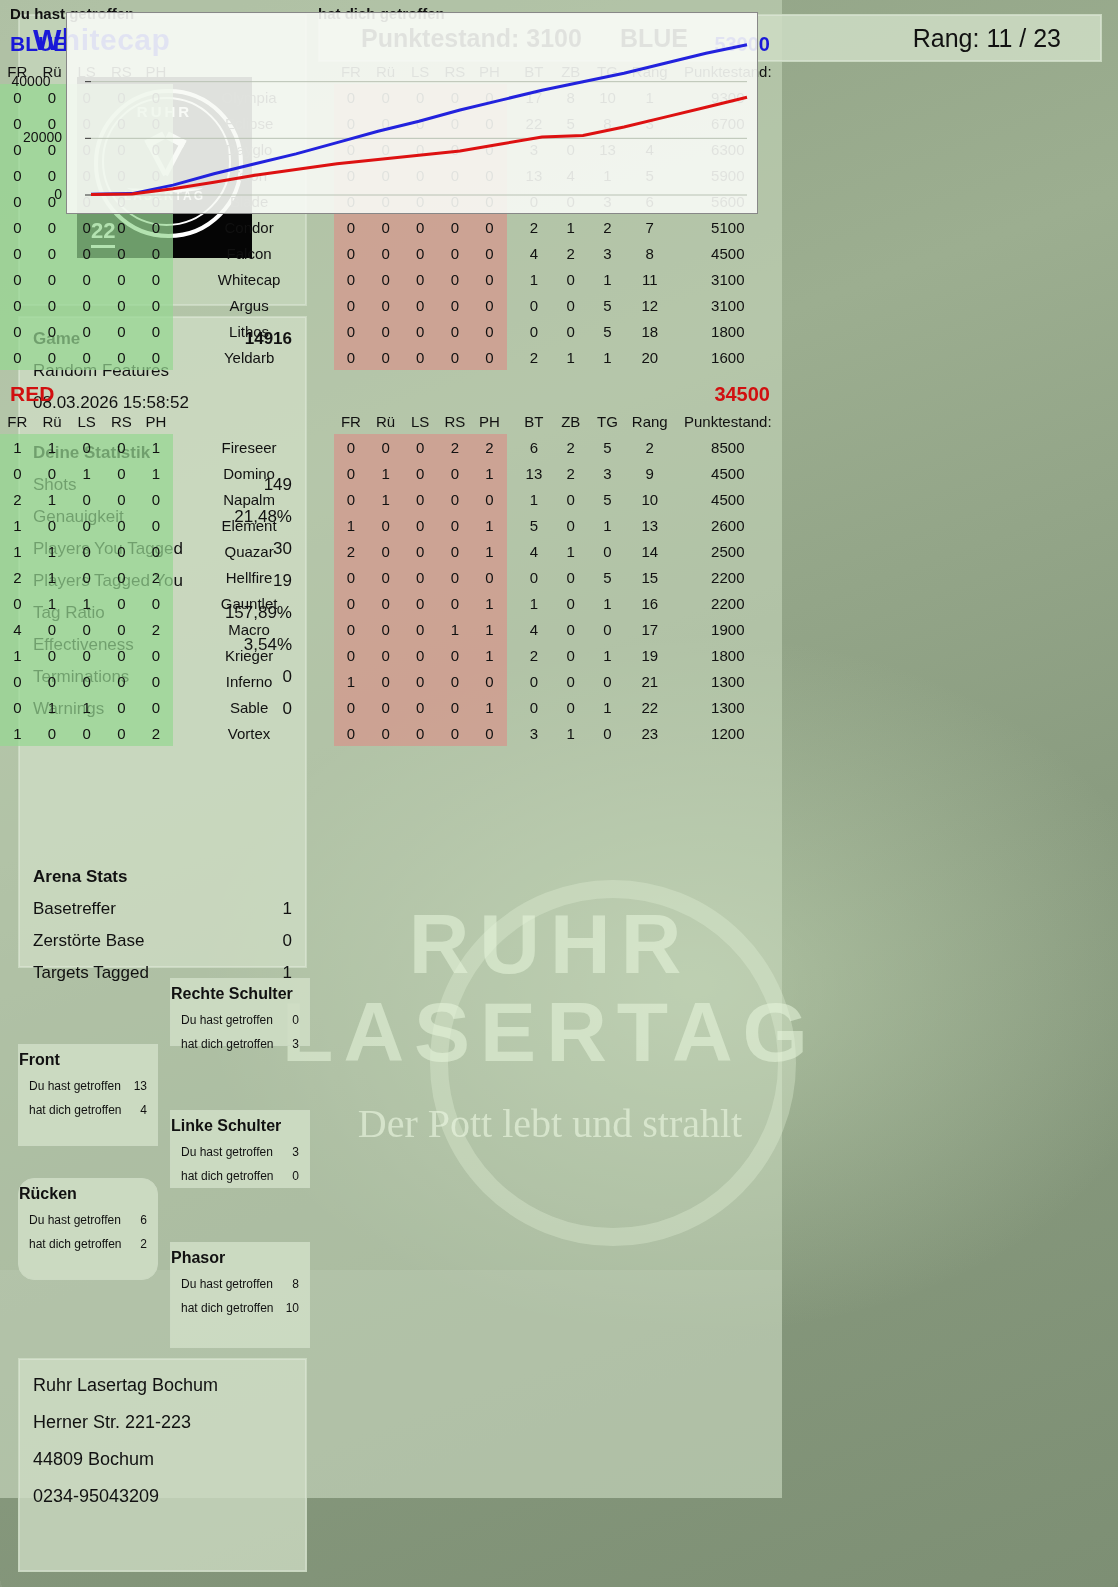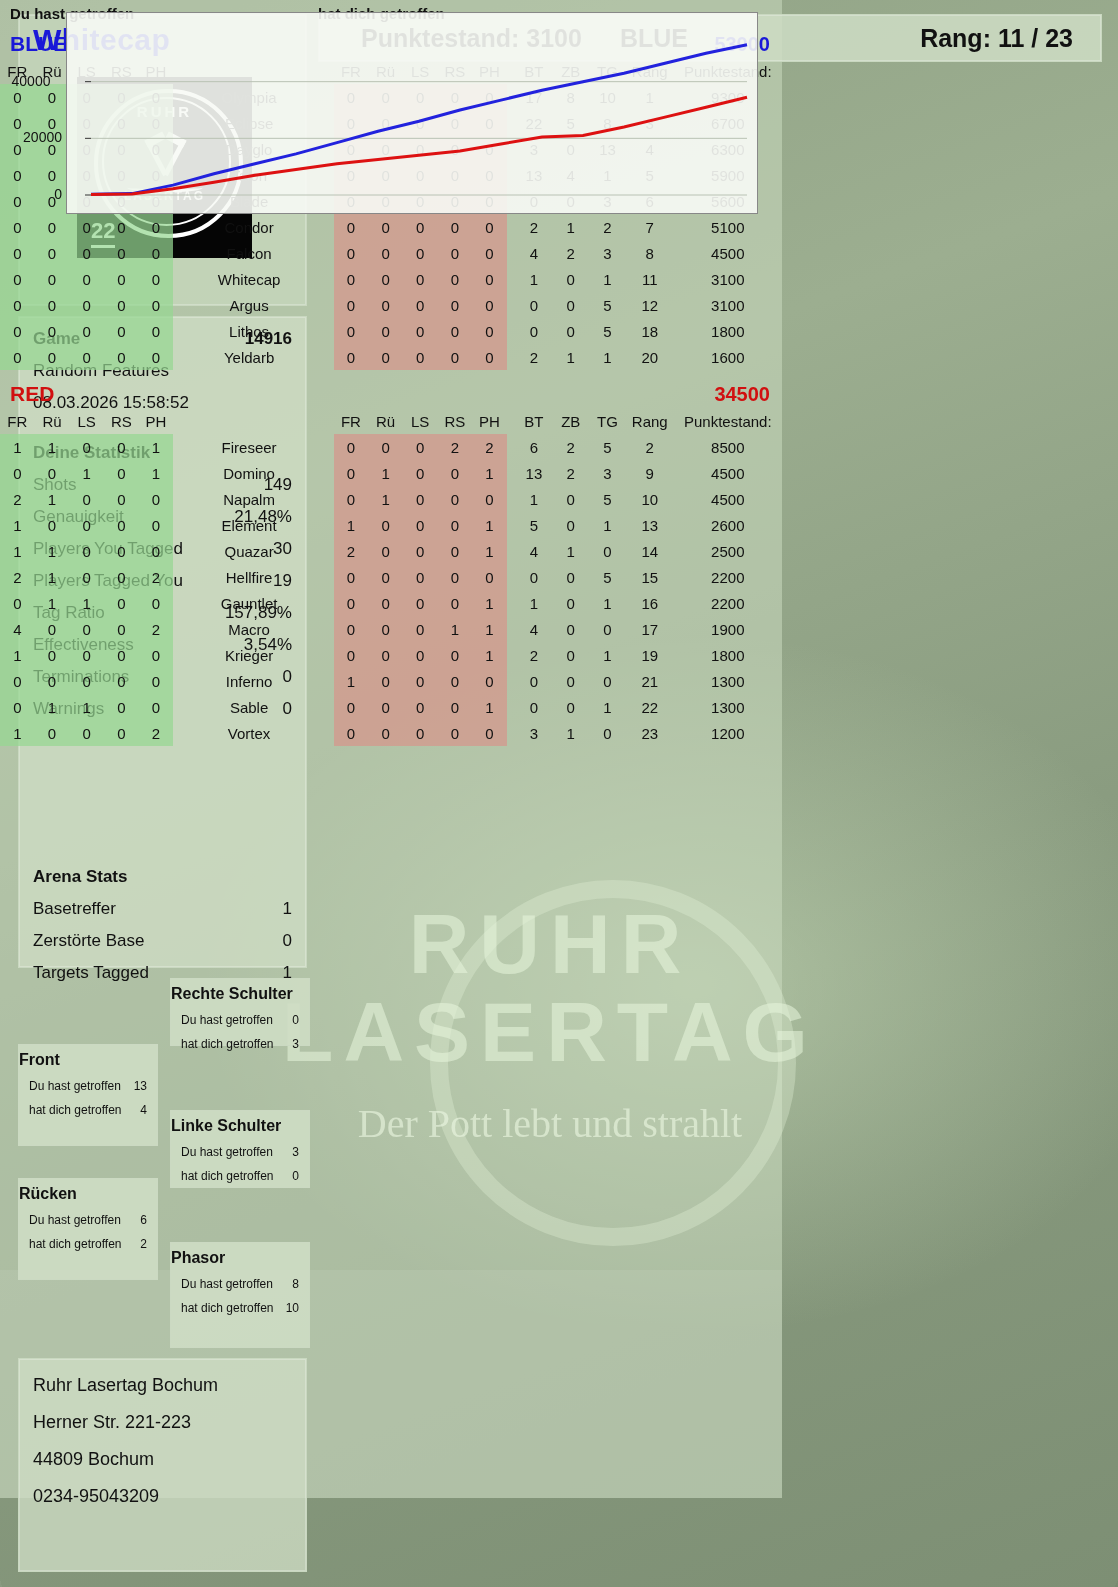--- a/index.html
+++ b/index.html
@@ -175,22 +175,22 @@
   }
   #score-panel .s-left {
     font-size: 25px; font-weight: bold; color: #111;
     margin-left: 42px;
   }
   #score-panel .s-mid {
     font-size: 25px; font-weight: bold; color: #111;
     margin-left: 38px;
   }
   #score-panel .s-right {
-    font-size: 25px; font-weight: bold; color: #111;
-    margin-left: auto; margin-right: 28px;
+    font-size: 25px; font-weight: normal; color: #111;
+    margin-left: auto; margin-right: 40px;
   }
 
   
   #stats-panel {
     left: 18px; top: 316px; width: 287px; height: 650px;
   }
   .sec-title {
     font-size: 17px; font-weight: bold; color: #111;
   }
   .row {
@@ -287,21 +287,21 @@
   }
   .zone .z-row {
     display: flex; justify-content: space-between;
     font-size: 12px; color: #111;
     padding: 0 10px;
     margin-top: 10px;
   }
   #zone-rs { left: 170px; top: 978px; width: 138px; height: 66px; }
   #zone-front { left: 18px; top: 1044px; width: 138px; height: 100px; }
   #zone-ls { left: 170px; top: 1110px; width: 138px; height: 76px; }
-  #zone-back { left: 18px; top: 1178px; width: 138px; height: 100px; }
+  #zone-back { left: 18px; top: 1178px; width: 138px; height: 100px; border-radius: 16px; }
   #zone-phasor { left: 170px; top: 1242px; width: 138px; height: 104px; }
 
   
   #addr-panel {
     left: 18px; top: 1358px; width: 287px; height: 212px;
   }
   #addr-panel .a {
     font-size: 18px; color: #111;
     padding: 16px 0 0 14px;
   }

